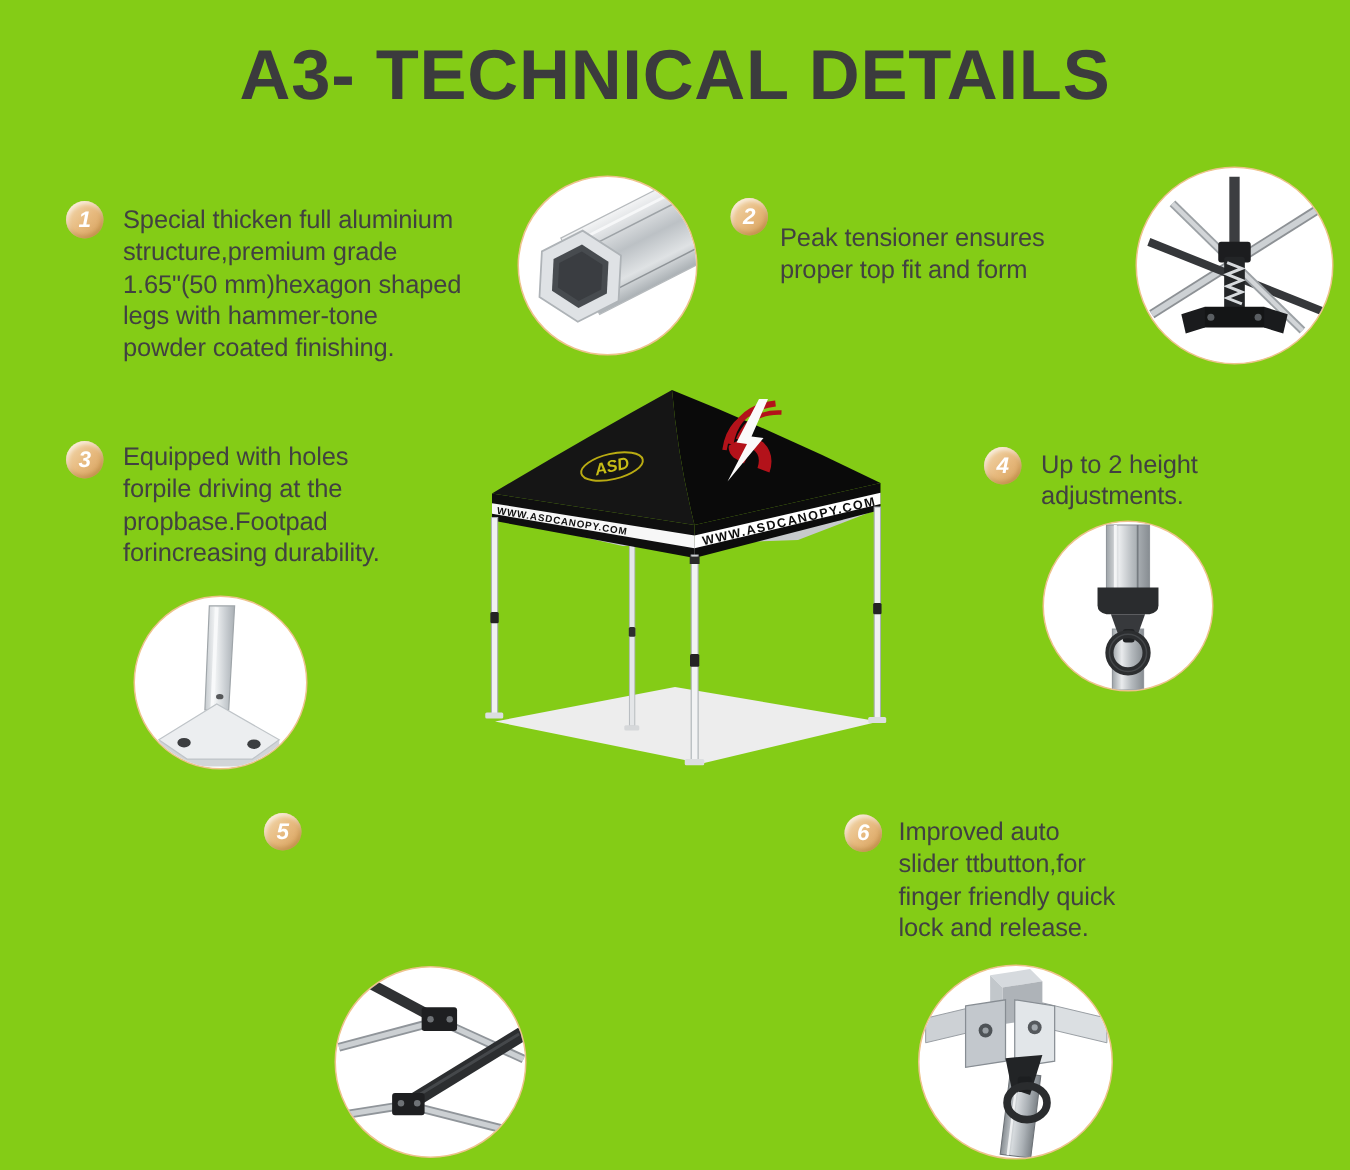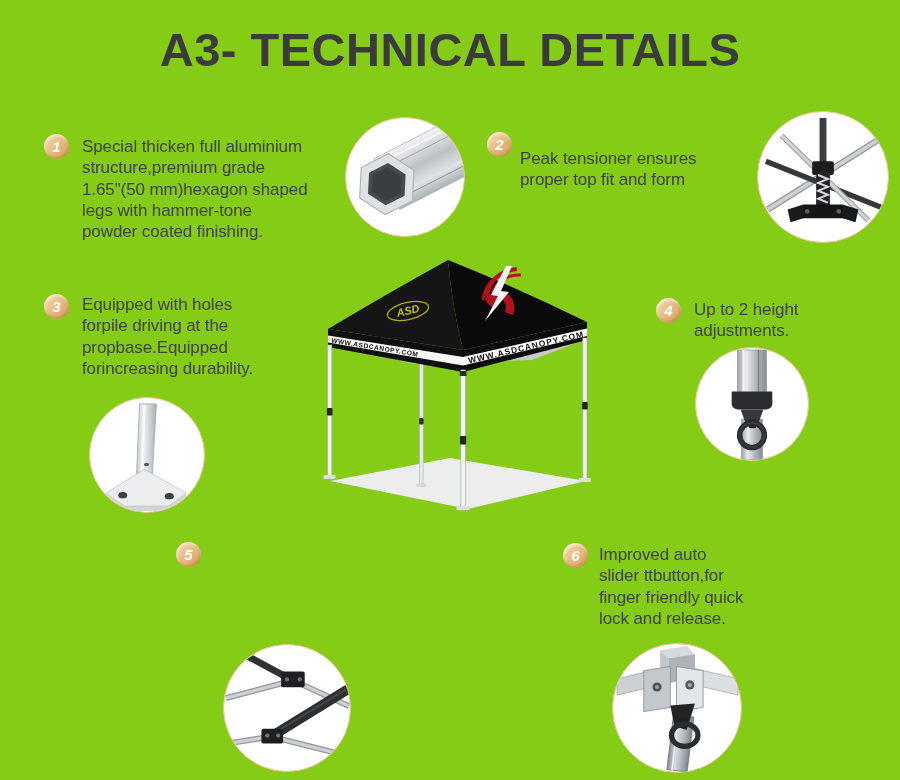--- a/index.html
+++ b/index.html
@@ -45,21 +45,21 @@
 legs with hammer-tone
 powder coated finishing.</div>
 
   <div class="badge" style="left:487px;top:132px;">2</div>
   <div class="feature-text" style="left:520px;top:133px;margin-top:15px;">Peak tensioner ensures
 proper top fit and form</div>
 
   <div class="badge" style="left:44px;top:294px;">3</div>
   <div class="feature-text" style="left:82px;top:294px;">Equipped with holes
 forpile driving at the
-propbase.Equipped
+propbase.Footpad
 forincreasing durability.</div>
 
   <div class="badge" style="left:656px;top:298px;">4</div>
   <div class="feature-text" style="left:694px;top:299px;">Up to 2 height
 adjustments.</div>
 
   <div class="badge" style="left:176px;top:542px;">5</div>
 
   <div class="badge" style="left:563px;top:543px;">6</div>
   <div class="feature-text" style="left:599px;top:544px;">Improved auto

